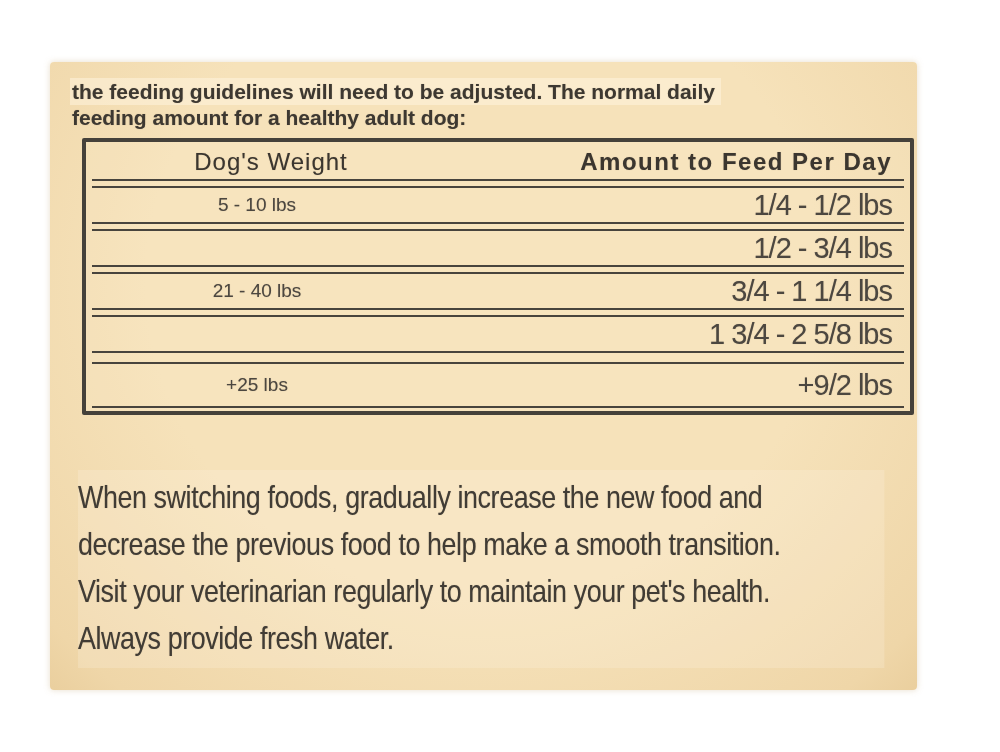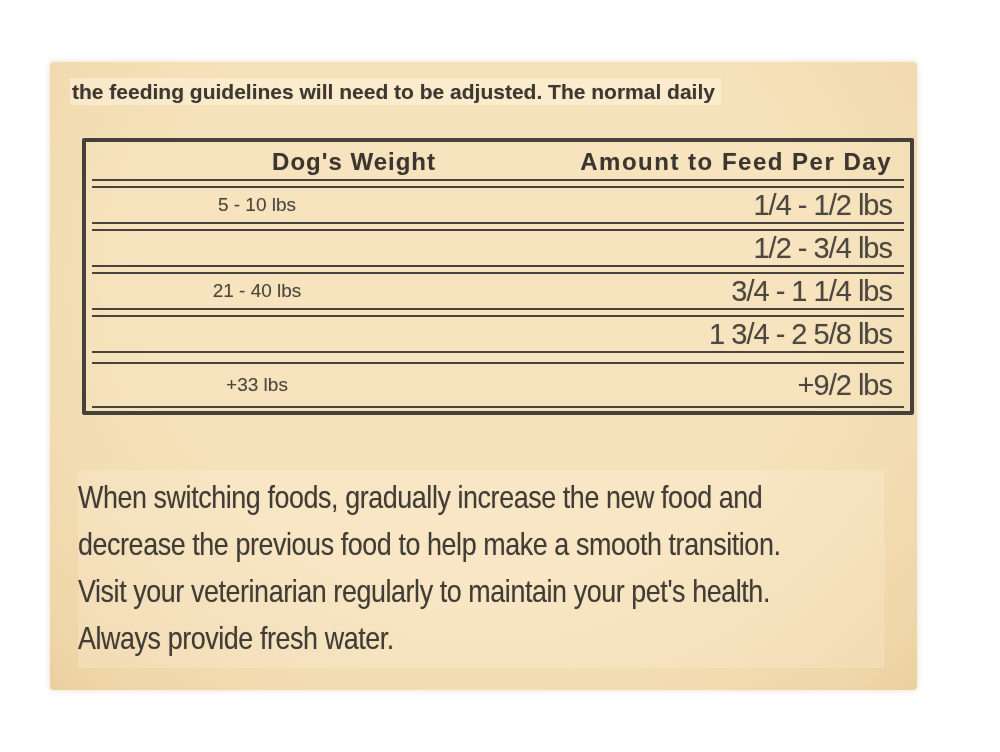--- a/index.html
+++ b/index.html
@@ -47,22 +47,22 @@
     text-shadow:0 0 1px rgba(80,70,55,0.3);
     white-space:nowrap;
   }
   .cell-a{
     flex:1;text-align:right;padding-right:12px;
     font-size:29px;letter-spacing:-1px;color:#4c4740;
     text-shadow:0 0 1px rgba(80,70,55,0.3);
     white-space:nowrap;
   }
   .trow.header .cell-w{
-    text-align:right;padding-left:14px;
-    font-weight:bold;font-size:24px;letter-spacing:1px;color:#3b362f;
+    text-align:center;padding-left:14px;
+    font-weight:normal;font-size:24px;letter-spacing:1px;color:#3b362f;
   }
   .trow.header .cell-a{
     font-weight:bold;font-size:24px;letter-spacing:1.5px;color:#3b362f;
   }
   
   .notes{
     position:absolute;left:28px;top:408px;width:960px;
     font-size:32px;line-height:47px;letter-spacing:-0.5px;
     color:#413c35;white-space:nowrap;
     transform:scaleX(0.84);transform-origin:0 0;
@@ -71,20 +71,21 @@
     padding:4px 0 6px 0;
   }
 </style>
 </head>
 <body>
 
 <div class="label">
 
   <div class="intro">
     <span class="intro-line1">the feeding guidelines will need to be adjusted. The normal daily</span><br>
+    <span class="intro-line2">feeding amount for a healthy adult dog:</span>
   </div>
 
   <div class="feed-table">
 
     <div class="trow header">
       <div class="cell-w">Dog's Weight</div>
       <div class="cell-a">Amount to Feed Per Day</div>
     </div>
 
     <div class="trow">
@@ -100,21 +101,21 @@
       <div class="cell-w">21 - 40 lbs</div>
       <div class="cell-a">3/4 - 1 1/4 lbs</div>
     </div>
 
 
     <div class="trow">
       <div class="cell-a">1 3/4 - 2 5/8 lbs</div>
     </div>
 
     <div class="trow last">
-      <div class="cell-w">+33 lbs</div>
+      <div class="cell-w">+25 lbs</div>
       <div class="cell-a">+9/2 lbs</div>
     </div>
 
   </div>
 
   <div class="notes">
     <span>When switching foods, gradually increase the new food and</span><br>
     <span>decrease the previous food to help make a smooth transition.</span><br>
     <span>Visit your veterinarian regularly to maintain your pet's health.</span><br>
     <span>Always provide fresh water.</span>

